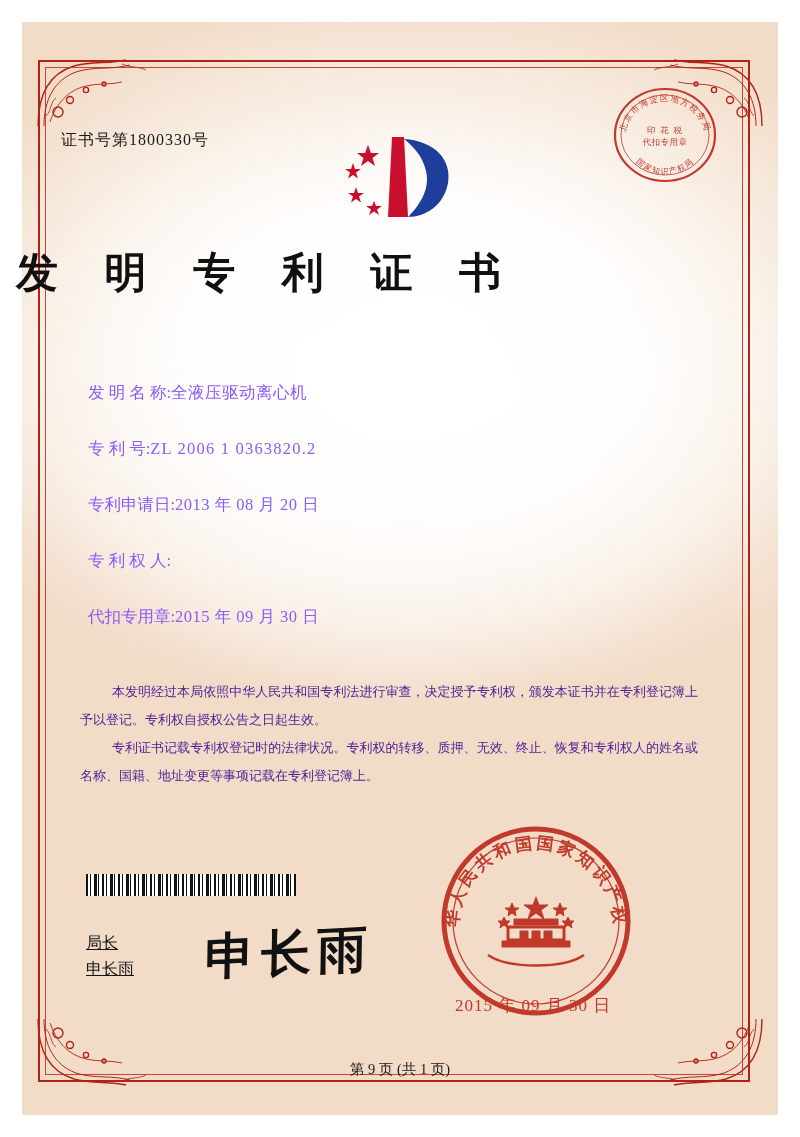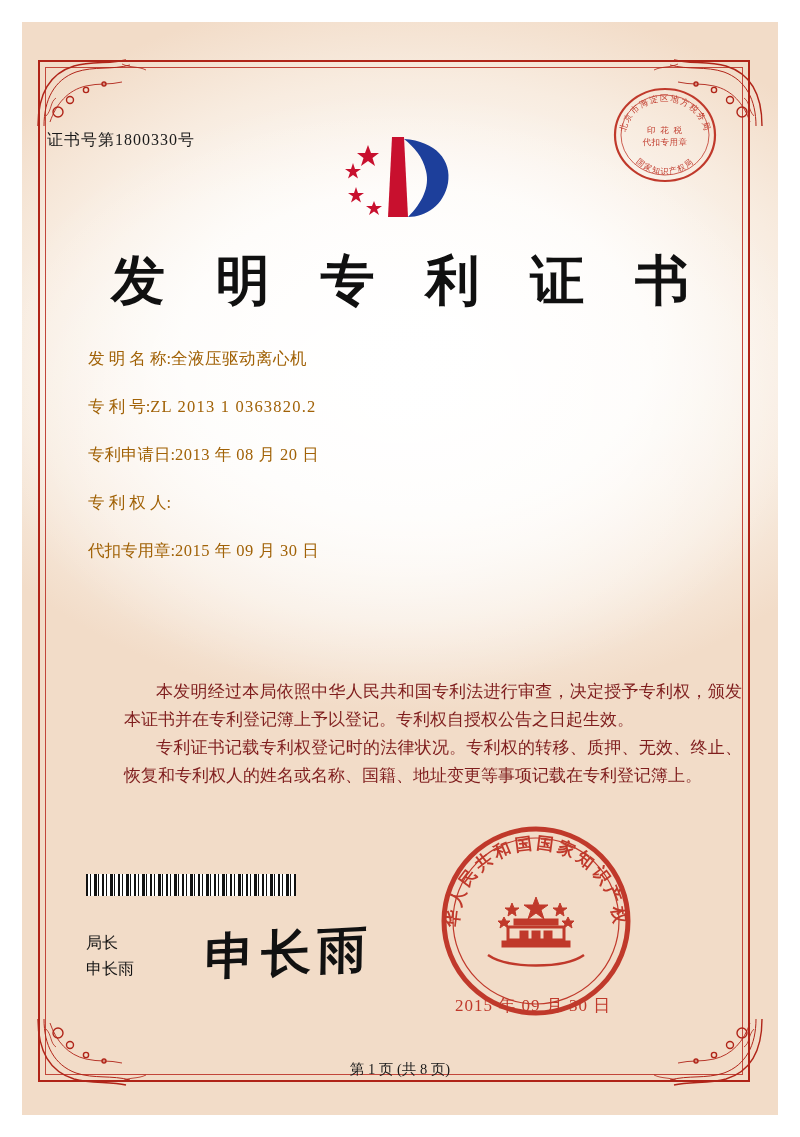--- a/index.html
+++ b/index.html
@@ -69,21 +69,21 @@
     right: 82px;
     top: 82px;
     width: 106px;
     height: 106px;
   }
   .top-seal svg { display:block; width:100%; height:100%; }
 
   
   .cert-no {
     position: absolute;
-    left: 47px;
+    left: 61px;
     top: 130px;
     font-size: 16px;
     color: #1a1a1a;
     letter-spacing: 1px;
   }
 
   
   .logo {
     position: absolute;
     left: 50%;
@@ -92,66 +92,65 @@
     width: 140px;
     height: 100px;
   }
   .logo svg { display:block; width:100%; height:100%; }
 
   
   .doc-title {
     position: absolute;
     left: 0; right: 0;
     top: 245px;
-    text-align: center;
-    font-size: 54px;
+    font-size: 42px;
     font-weight: bold;
     letter-spacing: 16px;
     text-indent: 16px;
     color: #101010;
     font-family: "DejaVu Serif", "Liberation Serif", serif;
   }
 
   
   .fields {
     position: absolute;
     left: 88px;
     top: 348px;
     width: 600px;
   }
   .field-row {
     display: flex;
     align-items: baseline;
     margin-bottom: 26px;
     font-size: 16.5px;
-    color: #a16207;
+    color: #8b5cf6;
+    margin-top: 34px;
   }
   .field-label {
     white-space: pre;
     letter-spacing: 0px;
   }
   .field-value {
     letter-spacing: 0.5px;
   }
   .field-value.mono {
     font-family: "Liberation Serif", serif;
     letter-spacing: 1.2px;
   }
 
   
   .body-text {
     position: absolute;
     left: 80px;
     top: 678px;
     width: 618px;
-    font-size: 17px;
+    font-size: 13px;
     line-height: 28px;
-    color: #7f1d1d;
+    color: #4c1d95;
     text-align: justify;
-    margin-left: 44px;
   }
   .body-text p {
     margin: 0;
     text-indent: 32px;
   }
 
   
   .barcode {
     position: absolute;
     left: 86px;
@@ -168,20 +167,21 @@
   }
 
   
   .sign-block {
     position: absolute;
     left: 86px;
     top: 930px;
     font-size: 16px;
     color: #141414;
     line-height: 26px;
+    text-decoration: underline;
   }
   .signature {
     position: absolute;
     left: 205px;
     top: 920px;
     font-size: 50px;
     font-family: "DejaVu Serif", serif;
     color: #111;
     letter-spacing: 6px;
     transform: rotate(-3deg) skewX(-4deg);
@@ -317,21 +317,21 @@
 
   <div class="doc-title">发 明 专 利 证 书</div>
 
   <div class="fields">
     <div class="field-row">
       <span class="field-label">发 明 名 称:</span>
       <span class="field-value">全液压驱动离心机</span>
     </div>
     <div class="field-row">
       <span class="field-label">专 利 号:</span>
-      <span class="field-value mono">ZL 2013 1 0363820.2</span>
+      <span class="field-value mono">ZL 2006 1 0363820.2</span>
     </div>
     <div class="field-row">
       <span class="field-label">专利申请日:</span>
       <span class="field-value">2013 年 08 月 20 日</span>
     </div>
     <div class="field-row">
       <span class="field-label">专 利 权 人:</span>
     </div>
     <div class="field-row">
       <span class="field-label">代扣专用章:</span>
@@ -372,14 +372,14 @@
         <polygon points="74,80 76,85 81,85 77,88 78,93 74,90 70,93 71,88 67,85 72,85"></polygon>
         <polygon points="122,80 124,85 129,85 125,88 126,93 122,90 118,93 119,88 115,85 120,85"></polygon>
         <polygon points="66,94 68,98 72,98 69,101 70,105 66,102 62,105 63,101 60,98 64,98"></polygon>
         <polygon points="130,94 132,98 136,98 133,101 134,105 130,102 126,105 127,101 124,98 128,98"></polygon>
       </g>
       <path d="M50 132 C70 146 126 146 146 132" fill="none" stroke="#c0392b" stroke-width="2.5"></path>
     </svg>
   </div>
   <div class="seal-date">2015 年 09 月 30 日</div>
 
-  <div class="footer">第 1 页 (共 8 页)</div>
+  <div class="footer">第 9 页 (共 1 页)</div>
 </div>
 
 </body></html>

